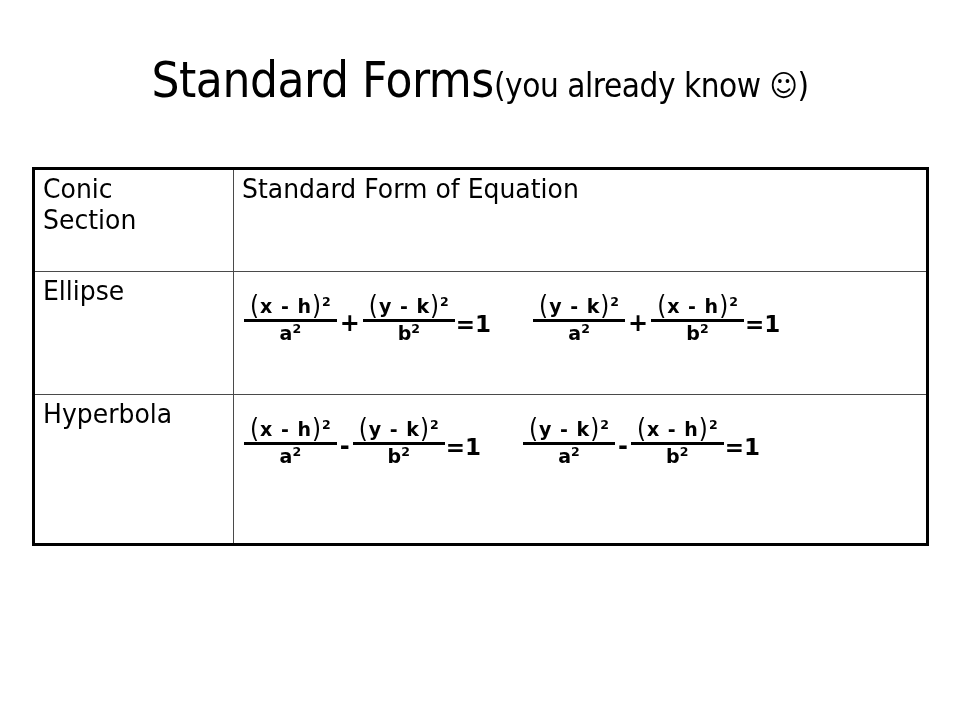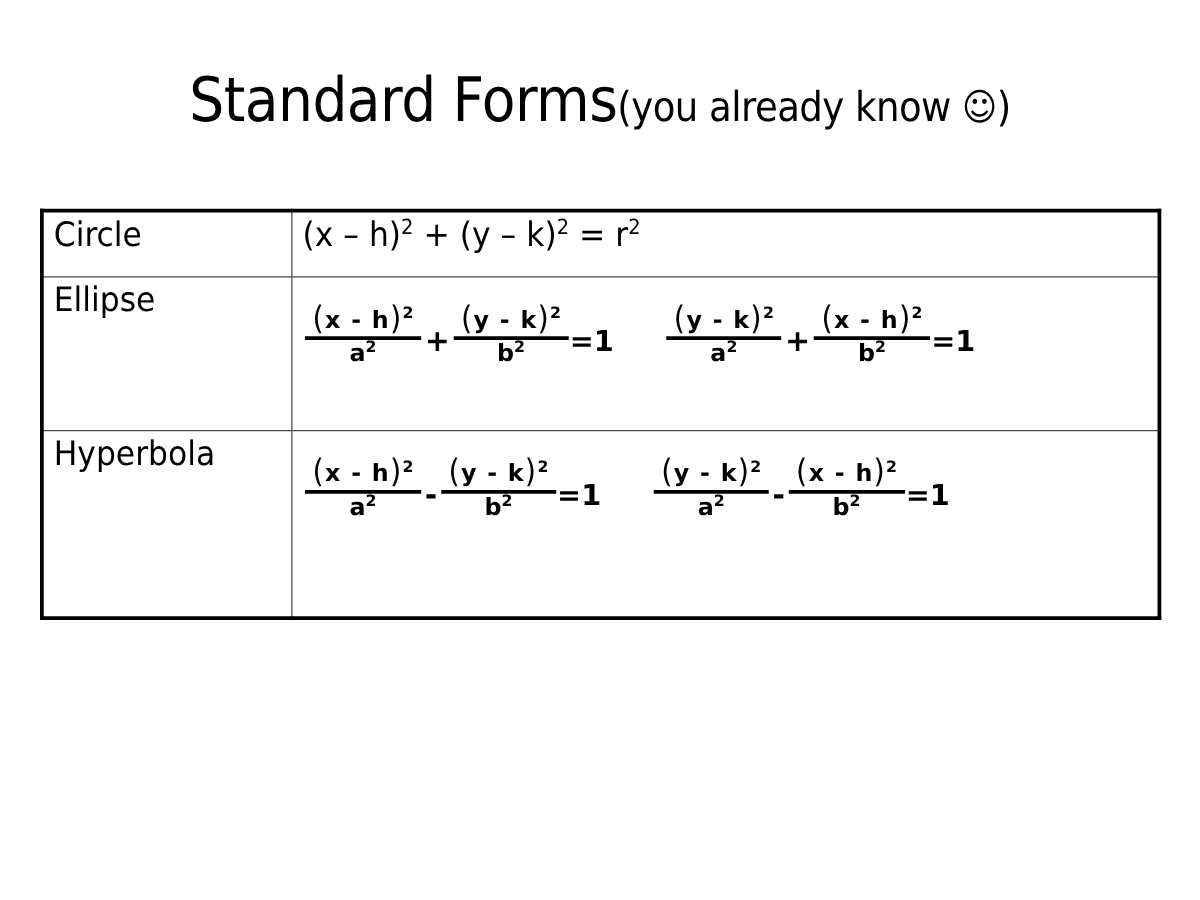--- a/index.html
+++ b/index.html
@@ -171,30 +171,31 @@
     <span class="main">Standard Forms</span><span class="sub">(you already know </span><span class="smiley">☺</span><span class="sub">)</span>
   </div>
 
   <table class="conic-table">
     <colgroup>
       <col class="col-label">
       <col class="col-form">
     </colgroup>
     <tbody>
 
-
-
-      <tr class="row-circle">
-        <td>
-          <span class="cell-text">Circle</span>
-        </td>
-        <td>
-          <span class="cell-text eqline"><span>(x – h)</span><sup>2</sup><span> + (y – k)</span><sup>2</sup><span> = r</span><sup>2</sup></span>
+      <tr class="row-head">
+        <td>
+          <span class="cell-text">Conic
+Section</span>
+        </td>
+        <td>
+          <span class="cell-text">Standard Form of Equation</span>
         </td>
       </tr>
+
+
 
       <tr class="row-ellipse">
         <td>
           <span class="cell-text">Ellipse</span>
         </td>
         <td>
           <div class="mathrow">
 
             <div class="mathgroup first">
               <div class="frac">

